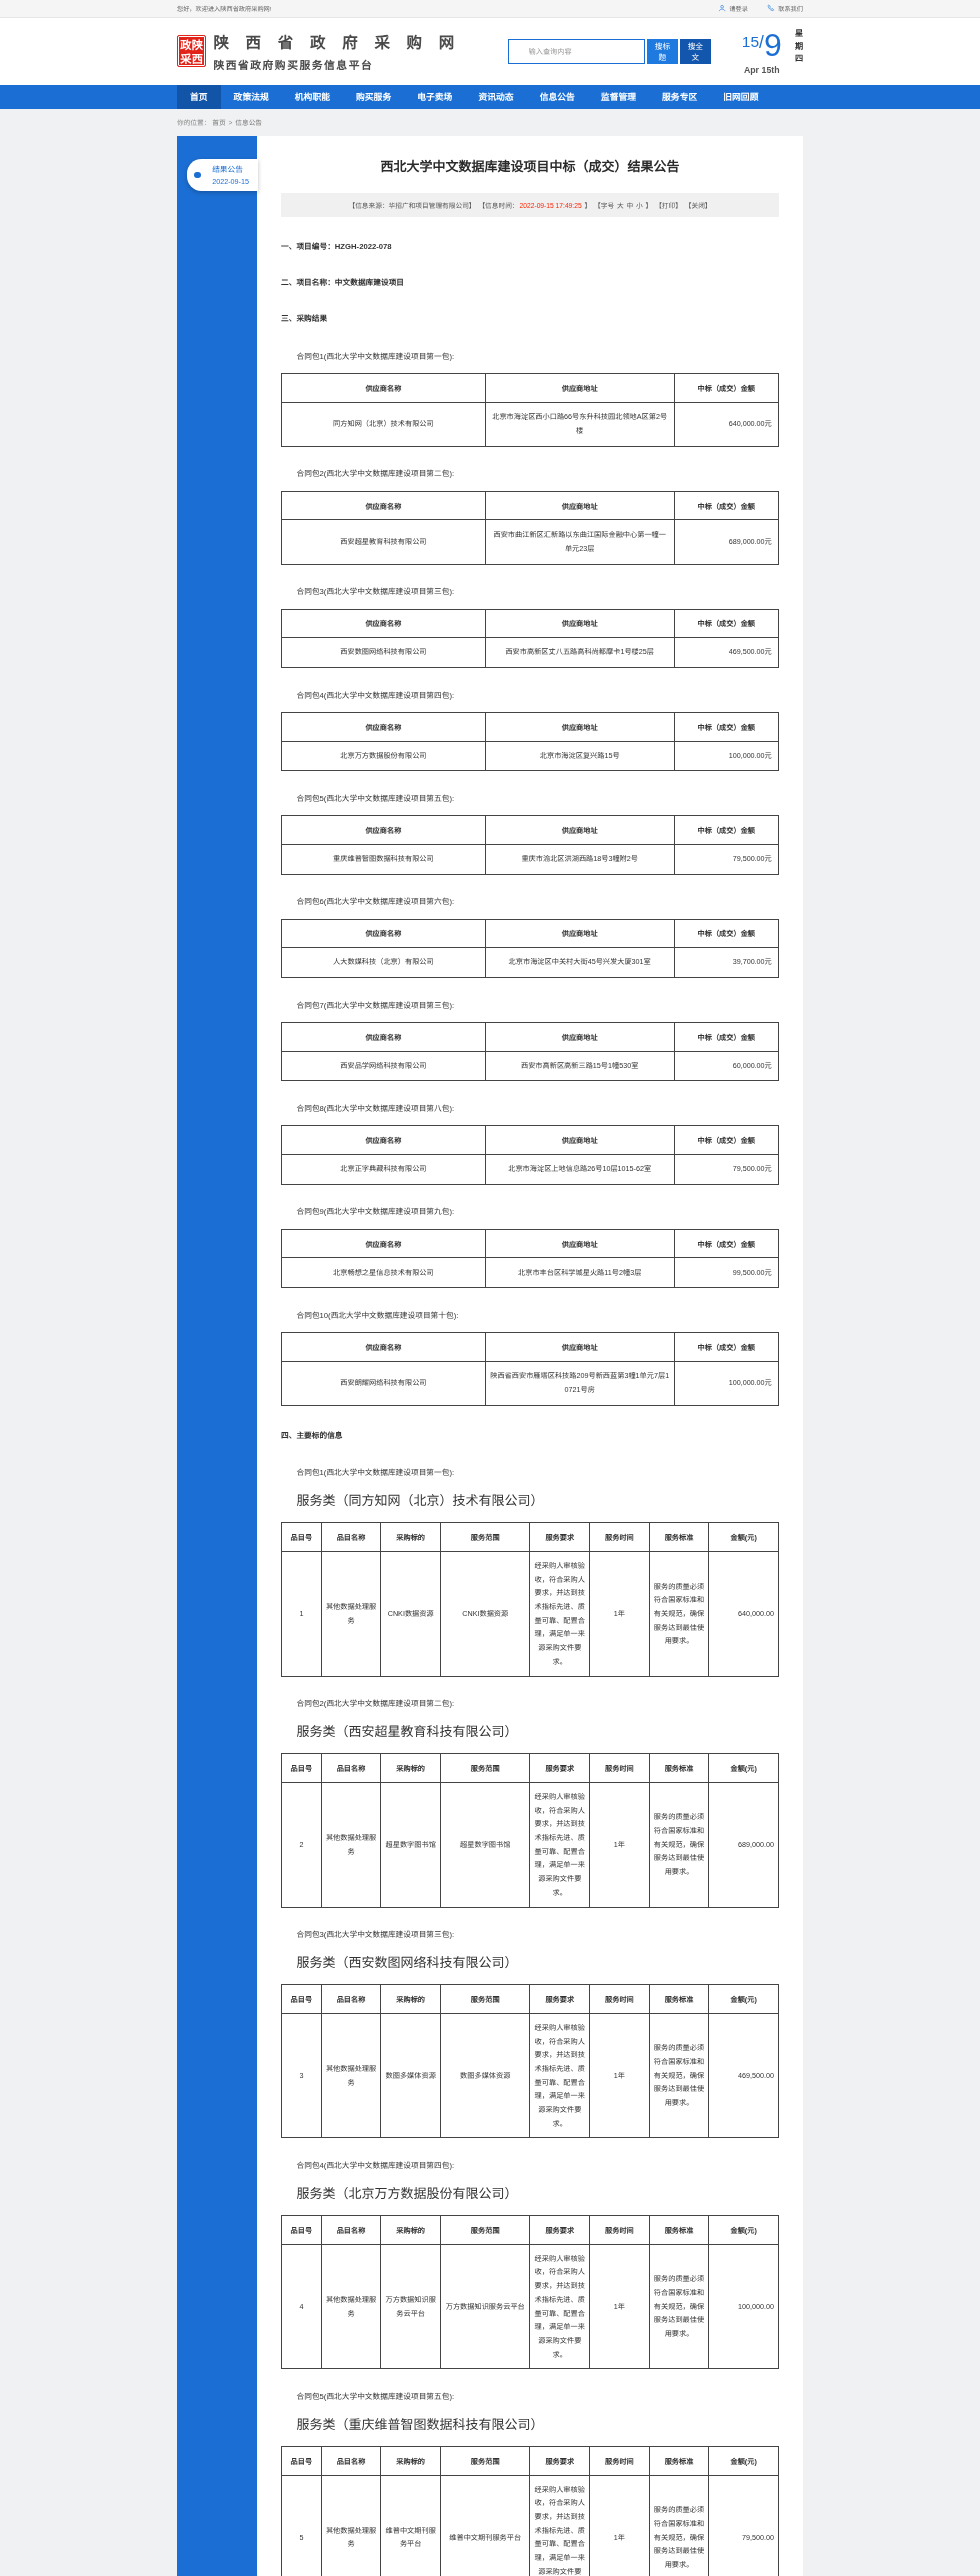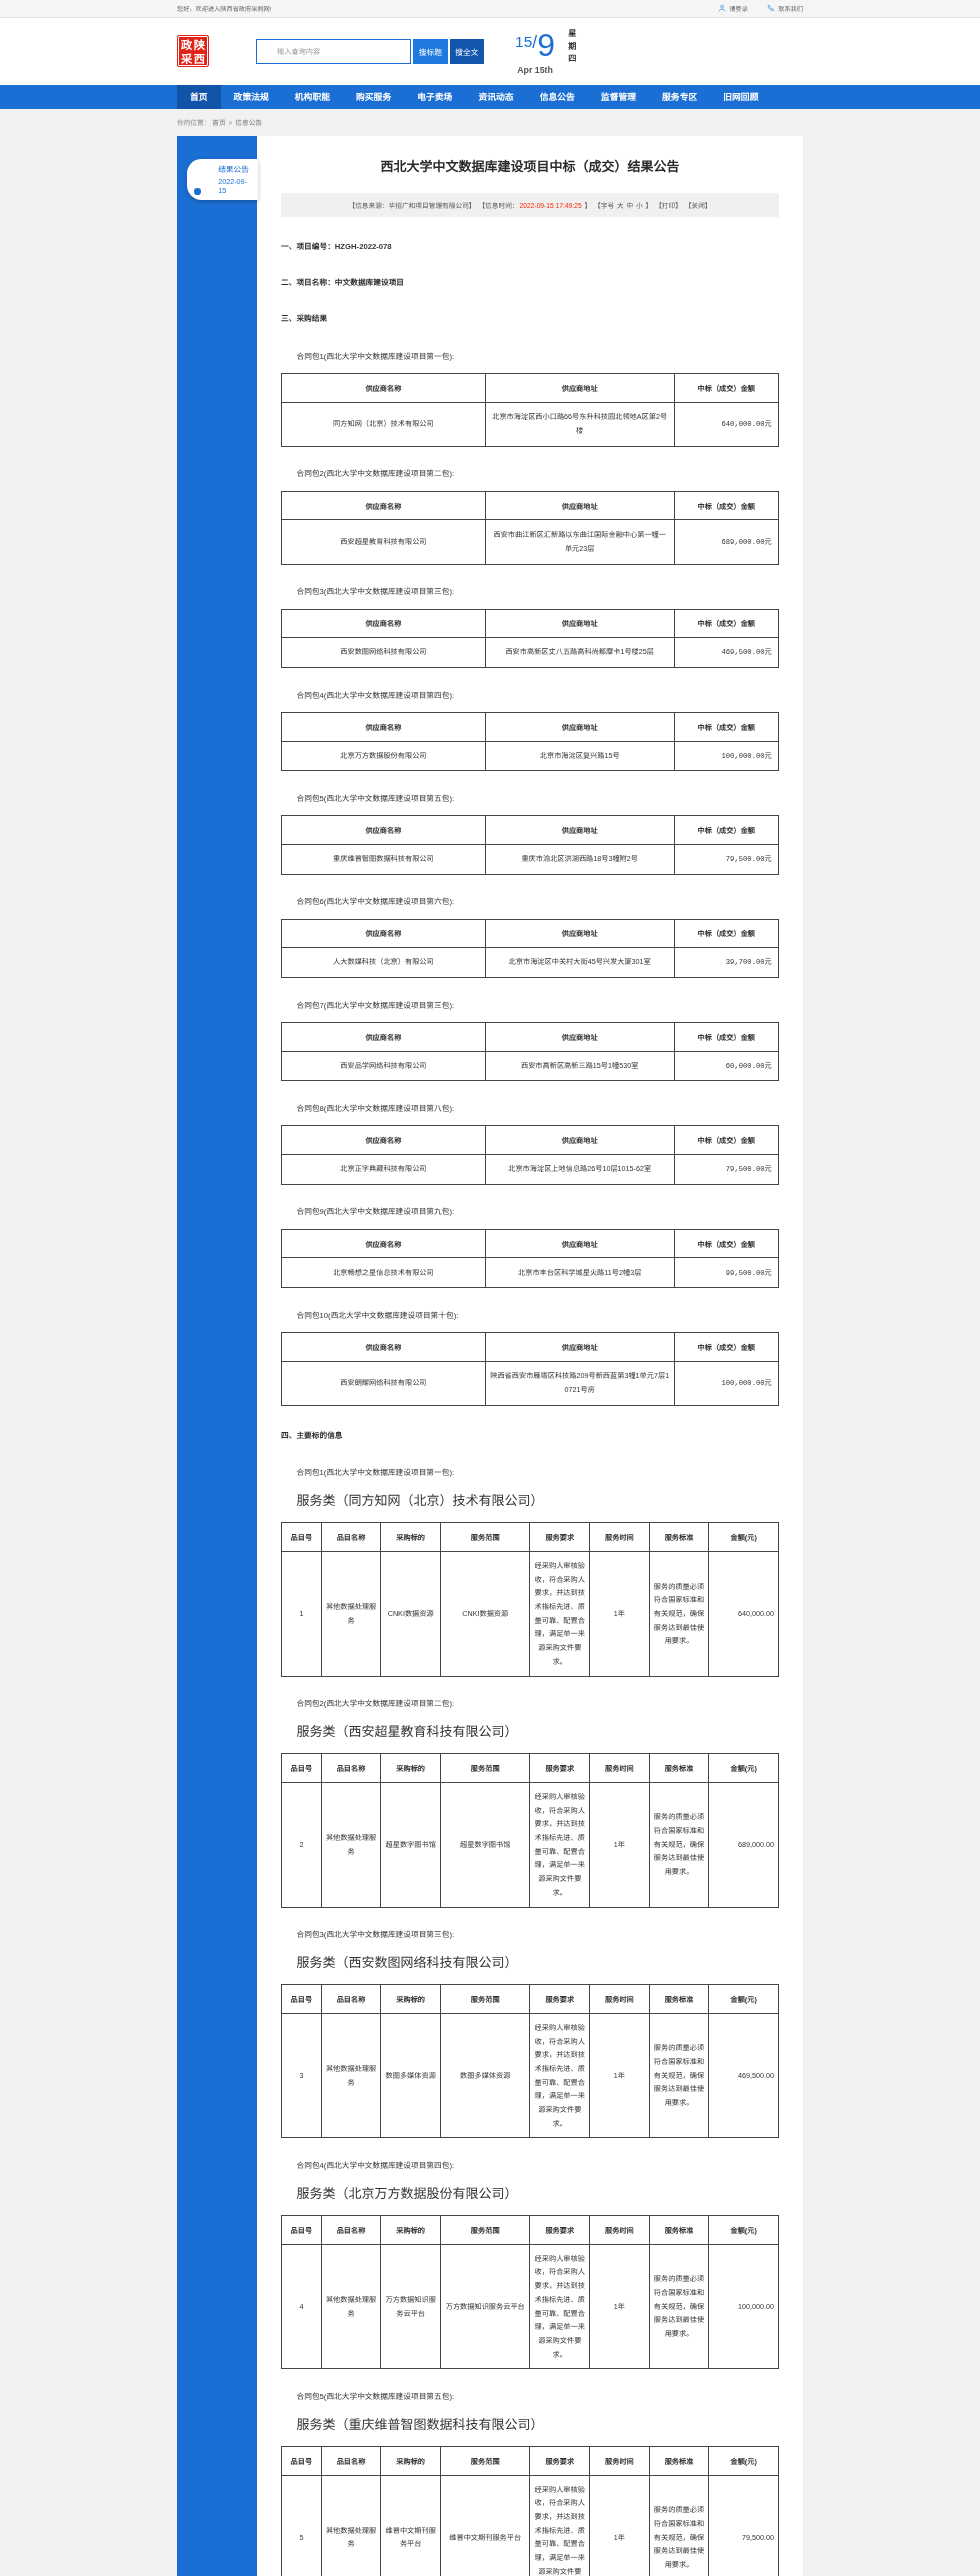--- a/index.html
+++ b/index.html
@@ -44,21 +44,21 @@
   .nav-item.active { background:#1254a8; }
 
   
   .breadcrumb { font-size:6.7px; color:#888; padding:8.8px 0; }
   .breadcrumb a { color:#777; text-decoration:none; cursor:pointer; }
   .breadcrumb .sep { margin:0 1px; }
 
   
   .content-wrap { position:relative; display:flex; align-items:stretch; }
   .side-col { width:80px; background:#1b6fd4; flex:0 0 80px; }
-  .side-tab { position:absolute; left:10.3px; top:23px; width:71px; background:#fff; border-radius:14.4px 0 0 14.4px; box-shadow:0 1.5px 4.1px rgba(0,0,0,0.25); padding:5.2px 4.1px 5.2px 7.2px; display:flex; align-items:flex-end; gap:17px; cursor:pointer; }
+  .side-tab { position:absolute; left:10.3px; top:23px; width:71px; background:#fff; border-radius:14.4px 0 0 14.4px; box-shadow:0 1.5px 4.1px rgba(0,0,0,0.25); padding:5.2px 4.1px 5.2px 7.2px; display:flex; align-items:center; gap:11px; cursor:pointer; }
   .side-tab-dot { width:6.7px; height:6.7px; border-radius:50%; background:#1b6fd4; flex:0 0 6.7px; }
   .side-tab-title { color:#1b6fd4; font-size:7.7px; line-height:1.6; }
   .side-tab-date { color:#1b6fd4; font-size:7.2px; }
   .main-col { flex:1; background:#fff; padding:21.6px 24px 41px 24px; }
 
   .article-title { text-align:center; font-size:13px; font-weight:bold; color:#2b2b2b; line-height:1.4; }
   .meta-bar { background:#f0f0f0; margin-top:17.5px; padding:6.7px 5.2px; text-align:center; font-size:6.7px; color:#555; }
   .meta-bar .red { color:#f20; }
   .meta-bar .m-link { cursor:pointer; }
   .meta-bar span { margin:0 0.5px; }
@@ -66,21 +66,21 @@
   .sec-heading { font-size:7.7px; font-weight:bold; color:#333; margin:24px 0; line-height:1.6; }
 
   .pkg-caption { font-size:7.7px; color:#333; padding-left:15.5px; margin:20.6px 0 12.4px; }
   .svc-line { font-size:13px; color:#333; padding-left:15.5px; margin:13px 0; }
 
   table.tbl { width:100%; border-collapse:collapse; table-layout:fixed; }
   table.tbl th, table.tbl td { border:0.5px solid #444; font-size:7.2px; color:#333; text-align:center; vertical-align:middle; padding:7.2px 4.1px; word-break:break-all; }
   table.tbl th { font-weight:bold; padding:8.8px 4.1px; }
   .t3 col.c1{width:41%;} .t3 col.c2{width:38%;} .t3 col.c3{width:21%;}
   .t3 td { padding:10.3px 5.2px; line-height:2; }
-  .t3 td.amount { text-align:right; padding-right:6.2px;font-family:Liberation Mono, monospace; }
+  .t3 td.amount { text-align:right; padding-right:6.2px; }
   .t4 col.c1{width:8%;} .t4 col.c2{width:12%;} .t4 col.c3{width:12%;} .t4 col.c4{width:18%;}
   .t4 col.c5{width:12%;} .t4 col.c6{width:12%;} .t4 col.c7{width:12%;} .t4 col.c8{width:14%;}
   .t4 td { font-size:6.7px; line-height:1.9; padding:8.2px 3.1px; }
   .t4 td.amount { text-align:right; padding-right:4.1px; }
 </style>
 </head>
 <body>
 
 <div class="topbar">
   <div class="container">
@@ -108,20 +108,24 @@
 </div>
 
 <div class="header">
   <div class="container">
     <div class="logo-seal">
       <span>政</span>
       <span>陕</span>
       <span>采</span>
       <span>西</span>
     </div>
+    <div class="logo-text">
+      <div class="site-title">陕 西 省 政 府 采 购 网</div>
+      <div class="site-subtitle">陕西省政府购买服务信息平台</div>
+    </div>
     <div class="search-wrap">
       <input class="search-input" type="text" placeholder="输入查询内容" style="">
       <button class="search-btn btn-title">搜标题</button>
       <button class="search-btn btn-full">搜全文</button>
     </div>
     <div class="date-block">
       <div class="date-left">
         <div class="date-nums">
           <span class="date-day">15</span><span class="date-slash">/</span><span class="date-month">9</span>
         </div>

